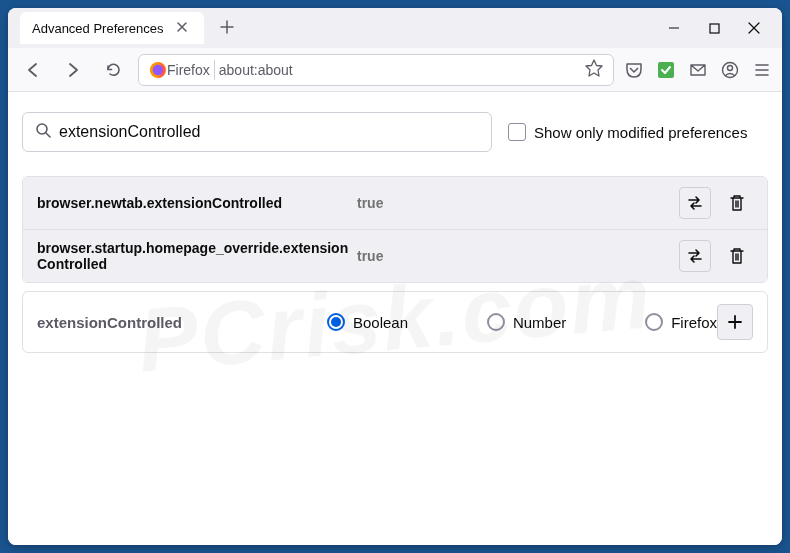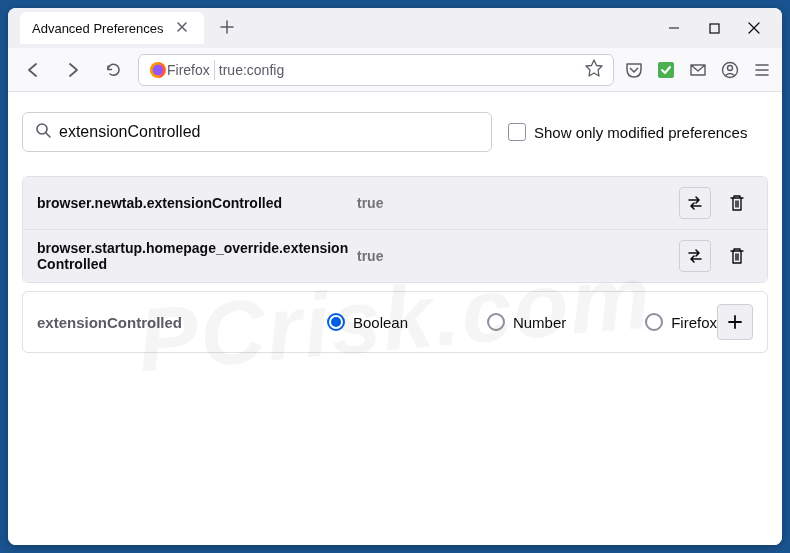--- a/index.html
+++ b/index.html
@@ -112,21 +112,21 @@
         </svg>
     </div>
     <div class="urlbar">
       <svg class="ff-logo" viewBox="0 0 20 20">
         <circle cx="10" cy="10" r="9" fill="#ff9500"></circle>
         <circle cx="10" cy="10" r="6" fill="#9059ff"></circle>
         <path d="M10 1 Q18 4 18 10 Q18 17 10 19 Q15 14 15 10 Q15 4 10 1" fill="#ff4f5e"></path>
       </svg>
       <span class="ff-label">Firefox</span>
       <div class="url-divider"></div>
-      <span class="url-text">true:config</span>
+      <span class="url-text">about:about</span>
       <div class="url-spacer"></div>
       <span class="star">
         <svg width="18" height="18" viewBox="0 0 18 18">
             <path d="M9 1 L11.5 6.5 L17 7 L13 11 L14 17 L9 14 L4 17 L5 11 L1 7 L6.5 6.5 Z" stroke="#5b5b66" stroke-width="1.3" fill="none" stroke-linejoin="round"></path>
           </svg>
       </span>
     </div>
     <div class="ext-icons">
       <div class="ext-icon">
         <svg width="18" height="18" viewBox="0 0 18 18">

